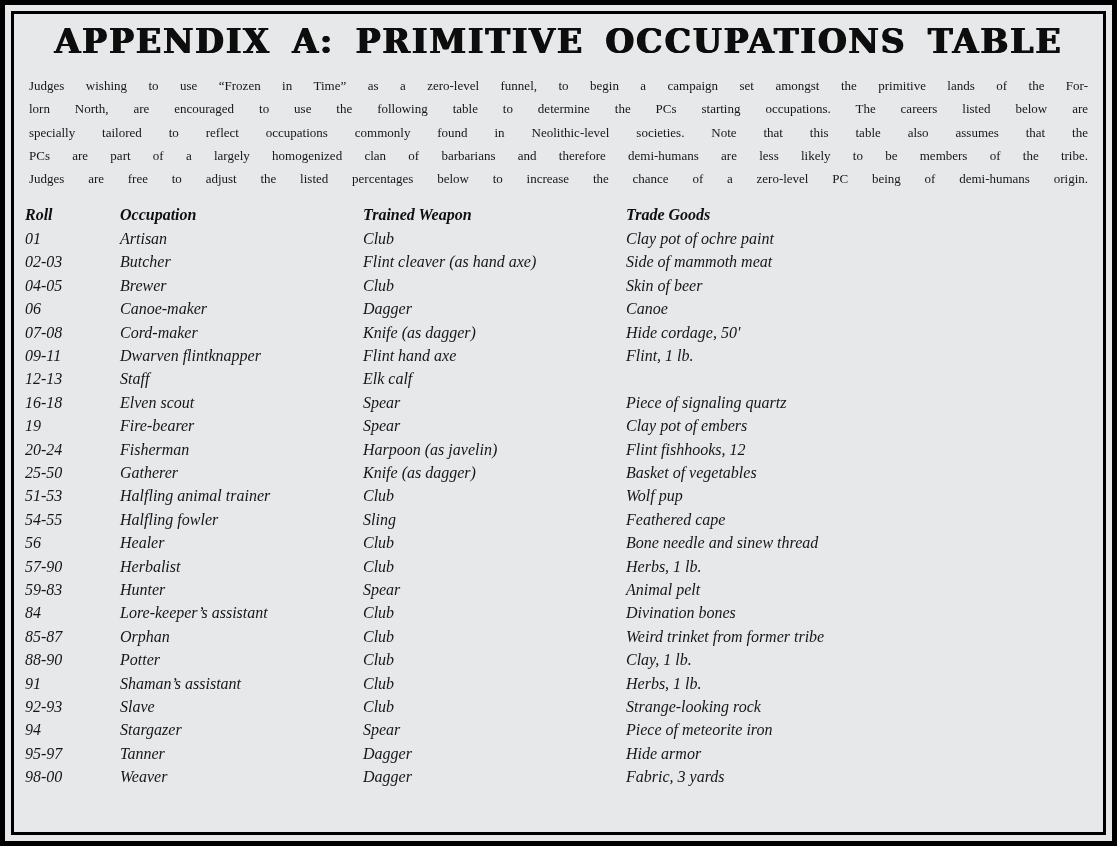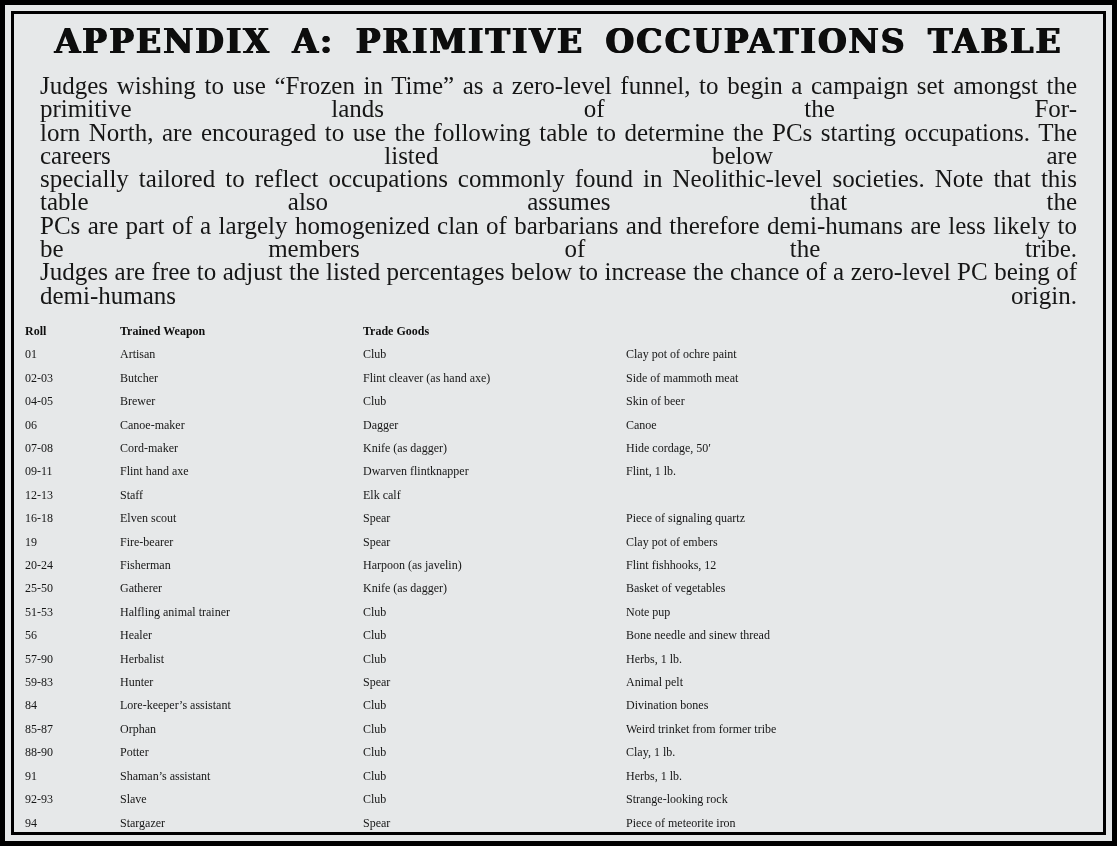--- a/index.html
+++ b/index.html
@@ -28,32 +28,33 @@
     font-weight: bold;
     font-size: 33px;
     line-height: 48px;
     letter-spacing: 2px;
     word-spacing: 8px;
     color: #0d0d0d;
     text-shadow: 1px 0 0 #0d0d0d, -0.5px 0 0 #0d0d0d;
     white-space: nowrap;
   }
   .intro {
-    margin: 0 17px;
-    font-size: 25px;
+    margin: 0 6px;
+    font-size: 13px;
   }
   .intro-line {
     line-height: 23.3px;
     text-align: justify;
     text-align-last: justify;
     white-space: normal;
   }
   .occ-table {
     margin: 13px 0 0 2px;
-    font-size: 12px;
+    font-size: 16px;
+    font-style: italic;
   }
   .trow {
     display: grid;
     grid-template-columns: 95px 243px 263px 1fr;
     line-height: 23.4px;
   }
   .trow > div { white-space: nowrap; overflow: visible; }
   .trow.header { font-weight: bold; color: #0f0f0f; }
 </style>
 </head>
@@ -67,20 +68,21 @@
         <div class="intro-line">Judges wishing to use “Frozen in Time” as a zero-level funnel, to begin a campaign set amongst the primitive lands of the For-</div>
         <div class="intro-line">lorn North, are encouraged to use the following table to determine the PCs starting occupations. The careers listed below are</div>
         <div class="intro-line">specially tailored to reflect occupations commonly found in Neolithic-level societies. Note that this table also assumes that the</div>
         <div class="intro-line">PCs are part of a largely homogenized clan of barbarians and therefore demi-humans are less likely to be members of the tribe.</div>
         <div class="intro-line">Judges are free to adjust the listed percentages below to increase the chance of a zero-level PC being of demi-humans origin.</div>
       </div>
 
     <div class="occ-table">
       <div class="trow header">
         <div>Roll</div>
+        <div>Occupation</div>
         <div>Trained Weapon</div>
         <div>Trade Goods</div>
       </div>
 
     <div class="trow">
           <div>01</div>
           <div>Artisan</div>
           <div>Club</div>
           <div>Clay pot of ochre paint</div>
         </div>
@@ -103,22 +105,22 @@
           <div>Canoe</div>
         </div>
         <div class="trow">
           <div>07-08</div>
           <div>Cord-maker</div>
           <div>Knife (as dagger)</div>
           <div>Hide cordage, 50′</div>
         </div>
         <div class="trow">
           <div>09-11</div>
+          <div>Dwarven flintknapper</div>
           <div>Flint hand axe</div>
-          <div>Dwarven flintknapper</div>
           <div>Flint, 1 lb.</div>
         </div>
         <div class="trow">
           <div>12-13</div>
           <div>Staff</div>
           <div>Elk calf</div>
         </div>
         <div class="trow">
           <div>16-18</div>
           <div>Elven scout</div>
@@ -140,21 +142,27 @@
         <div class="trow">
           <div>25-50</div>
           <div>Gatherer</div>
           <div>Knife (as dagger)</div>
           <div>Basket of vegetables</div>
         </div>
         <div class="trow">
           <div>51-53</div>
           <div>Halfling animal trainer</div>
           <div>Club</div>
-          <div>Note pup</div>
+          <div>Wolf pup</div>
+        </div>
+        <div class="trow">
+          <div>54-55</div>
+          <div>Halfling fowler</div>
+          <div>Sling</div>
+          <div>Feathered cape</div>
         </div>
         <div class="trow">
           <div>56</div>
           <div>Healer</div>
           <div>Club</div>
           <div>Bone needle and sinew thread</div>
         </div>
         <div class="trow">
           <div>57-90</div>
           <div>Herbalist</div>

